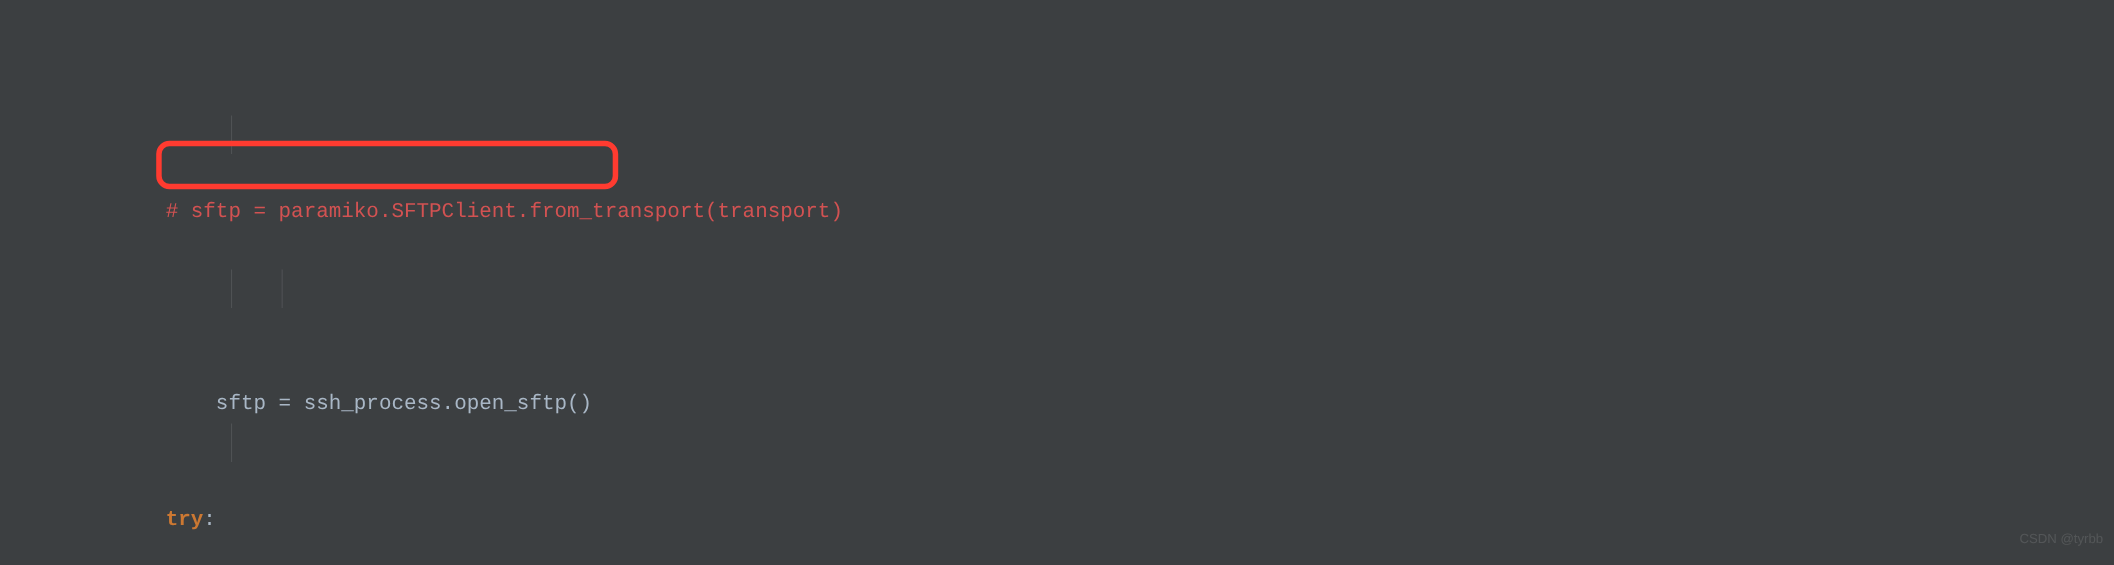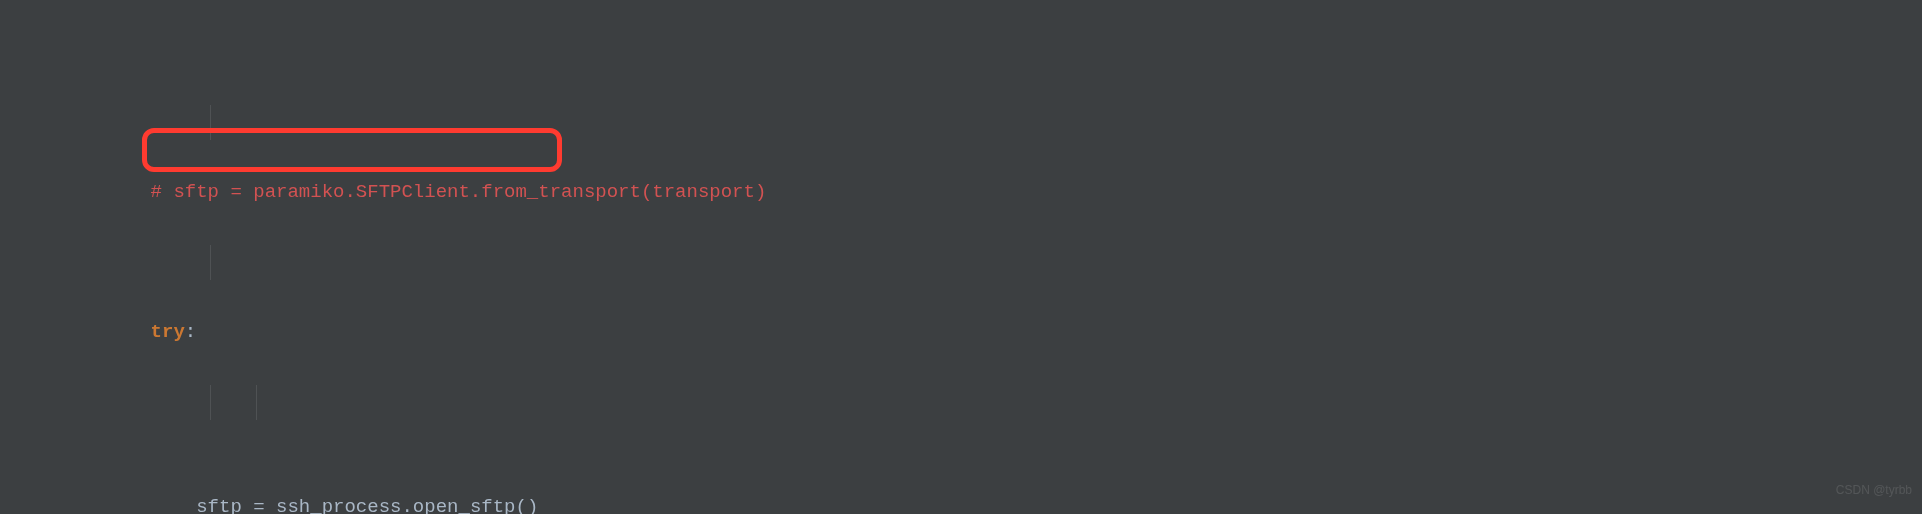--- a/index.html
+++ b/index.html
@@ -63,27 +63,27 @@
 
 <div class="editor">
 
   <div class="line">
     <div class="indent-guide" style="left:105px;"></div>
     <span class="line-content"><span class="comment-red"># sftp = paramiko.SFTPClient.from_transport(transport)</span></span>
   </div>
 
   <div class="line">
     <div class="indent-guide" style="left:105px;"></div>
-    <span class="line-content"><span class="kw">try</span><span>:</span></span>
+    <div class="indent-guide" style="left:151px;"></div>
+    <span class="line-content">    <span>sftp </span><span>= </span><span>ssh_process.open_sftp()</span></span>
   </div>
 
   <div class="line">
     <div class="indent-guide" style="left:105px;"></div>
-    <div class="indent-guide" style="left:151px;"></div>
-    <span class="line-content">    <span>sftp </span><span>= </span><span>ssh_process.open_sftp()</span></span>
+    <span class="line-content"><span class="kw">try</span><span>:</span></span>
   </div>
 
   
 
   
 
   
 
   
 

